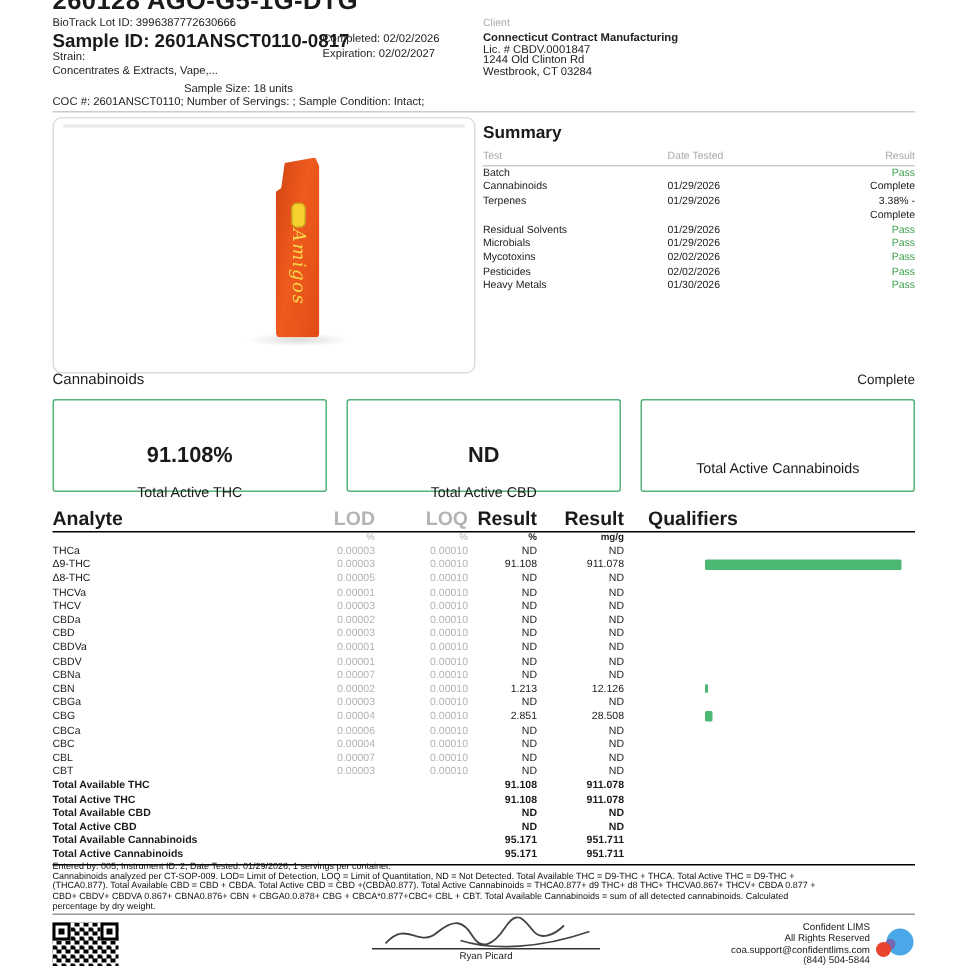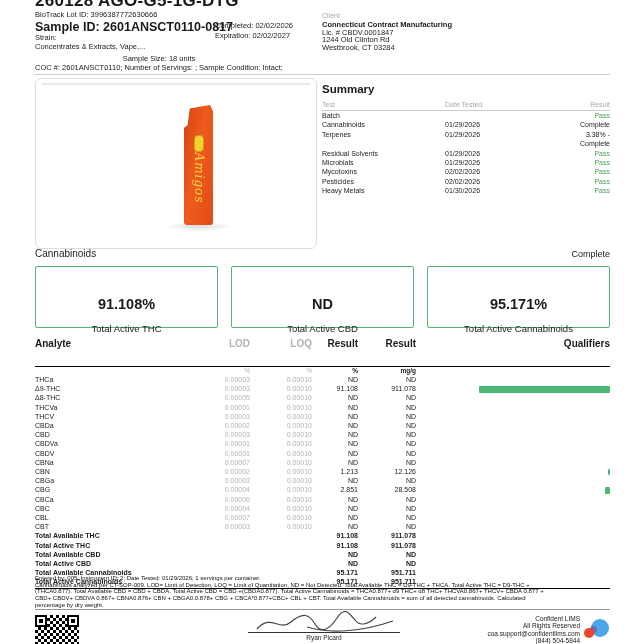--- a/index.html
+++ b/index.html
@@ -49,29 +49,29 @@
   .cann-head .t{font-size:10px;color:#222;}
   .cann-head .c{font-size:9px;color:#222;}
   .stats{position:absolute;left:35px;right:34px;top:266px;display:flex;gap:13px;}
   .stat{flex:1;height:62px;border:1.5px solid #54B377;border-radius:2px;background:#fff;text-align:center;box-sizing:border-box;padding-top:29px;}
   .stat-value{font-size:14.5px;font-weight:bold;}
   .stat-label{font-size:9.5px;margin-top:11px;}
 
   
   .atable{position:absolute;left:35px;top:338px;width:575px;}
   .ahead{display:grid;grid-template-columns:170px 45px 62px 46px 58px 1fr;
-         font-size:10px;font-weight:bold;border-bottom:1px solid #000;padding-bottom:17px;}
+         font-size:13px;font-weight:bold;border-bottom:1px solid #000;padding-bottom:1px;}
   .ahead .gray{color:#b3b3b3;}
   .aunits{display:grid;grid-template-columns:170px 45px 62px 46px 58px 1fr;font-size:6.5px;line-height:8px;}
   .aunits .bold{font-weight:bold;}
   .tr{display:grid;grid-template-columns:170px 45px 62px 46px 58px 1fr;font-size:7px;line-height:9.2px;}
   .tr.bold .c1,.tr.bold .c4,.tr.bold .c5{font-weight:bold;}
   .c2,.c3,.c4,.c5{text-align:right;}
   .gray{color:#b3b3b3;}
-  .c6{padding-left:16px;text-align:right;}
+  .c6{padding-left:16px;}
   .bar{display:inline-block;height:6.5px;background:#4CB873;margin-left:38px;vertical-align:middle;border-radius:1px;}
   .abottom{border-top:1.5px solid #000;margin-top:1px;}
 
   
   .footnotes{position:absolute;left:35px;top:575px;width:575px;font-size:6px;line-height:6.7px;color:#111;}
 
   
   .footer{position:absolute;left:35px;right:34px;top:609px;height:40px;border-top:1px solid #999;}
   .qr{position:absolute;left:0;top:5px;width:44px;height:44px;background:
       conic-gradient(#000 25%, #fff 0 50%, #000 0 75%, #fff 0) 0 0/ 6px 6px;}
@@ -200,21 +200,20 @@
         <div class="stat-value">91.108%</div>
         <div class="stat-label">Total Active THC</div>
       </div>
 
       <div class="stat">
         <div class="stat-value">ND</div>
         <div class="stat-label">Total Active CBD</div>
       </div>
 
       <div class="stat">
-        <div class="stat-value">95.171%</div>
         <div class="stat-label">Total Active Cannabinoids</div>
       </div>
     </div>
 
   <div class="atable">
     <div class="ahead">
       <span class="c1">Analyte</span>
       <span class="c2 gray">LOD</span>
       <span class="c3 gray">LOQ</span>
       <span class="c4">Result</span>

